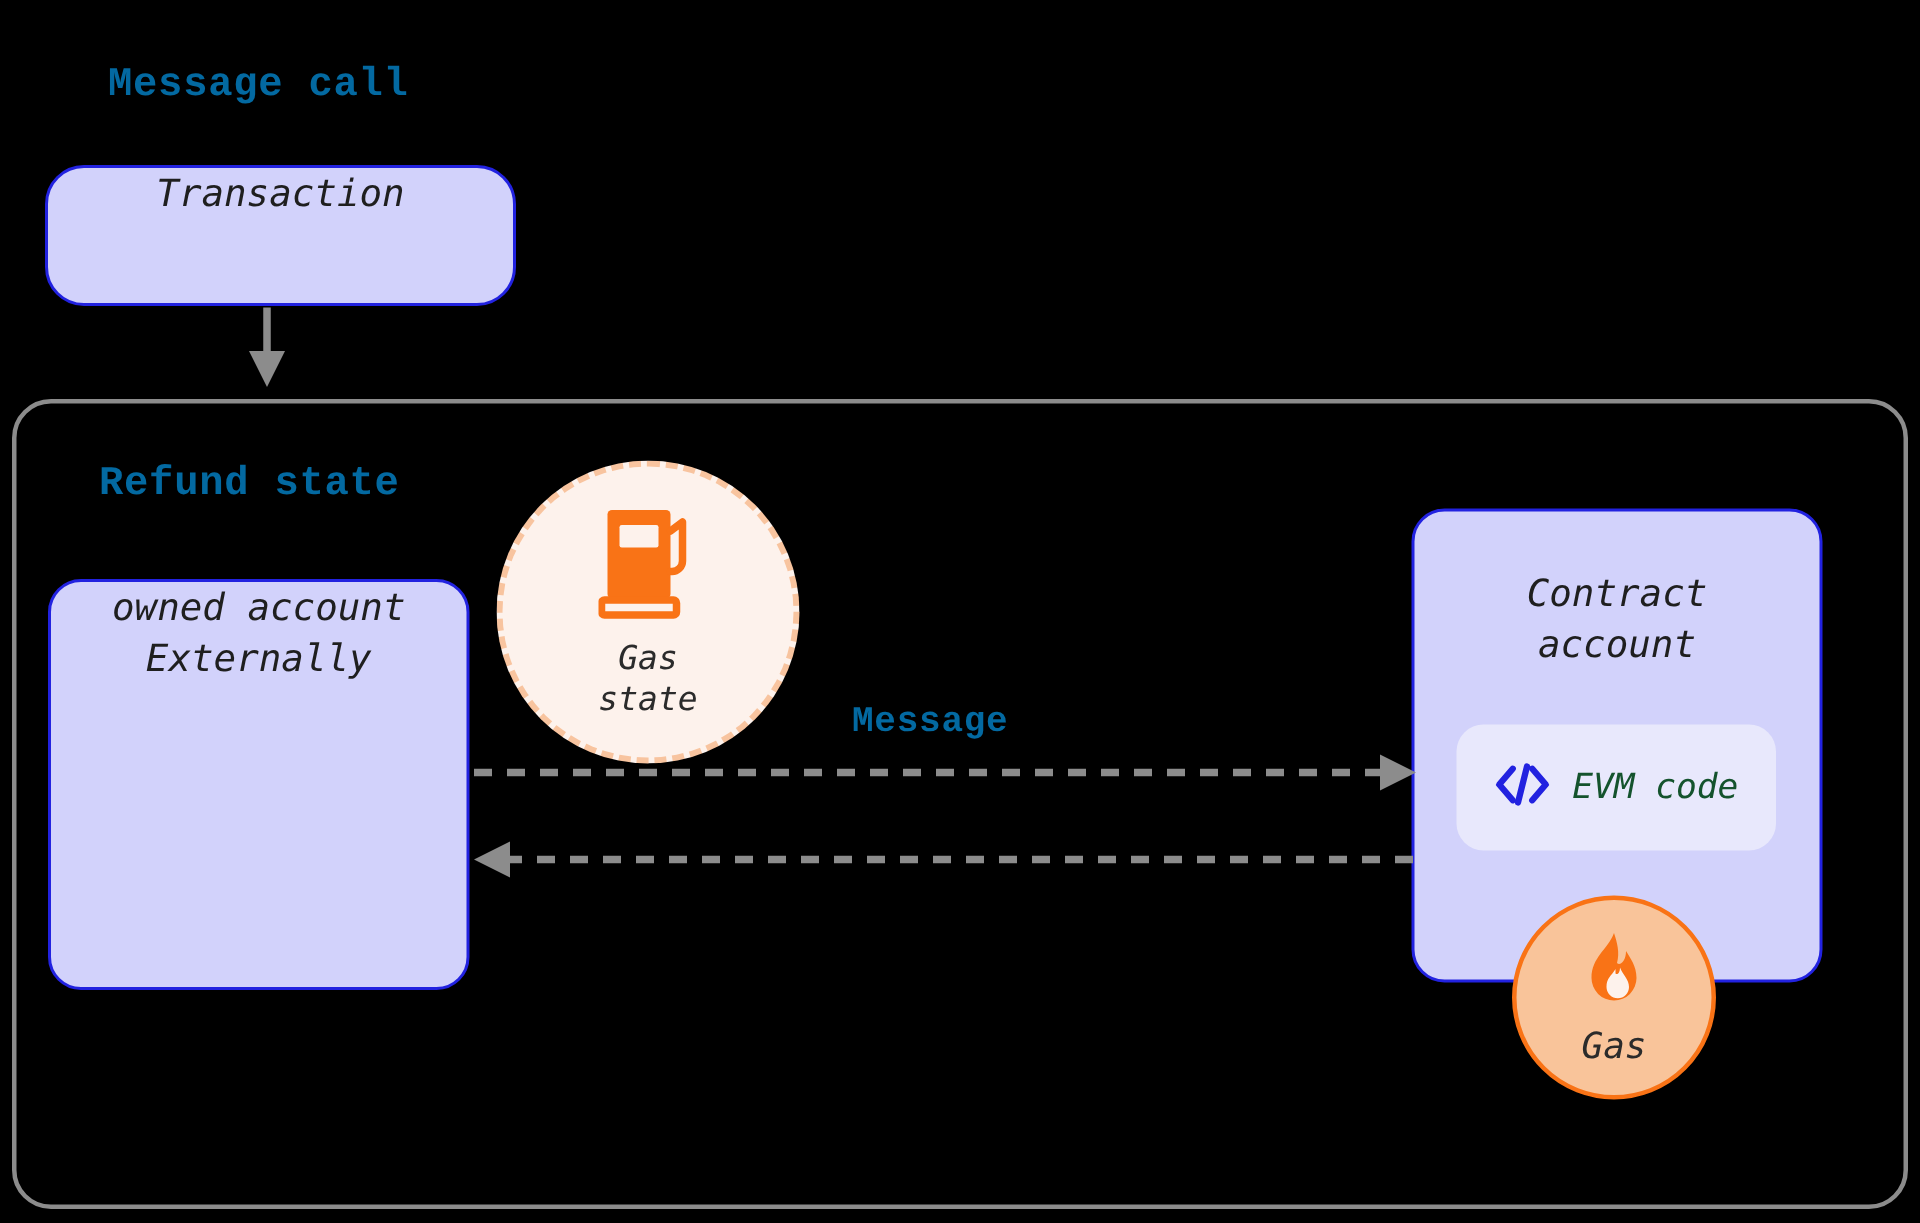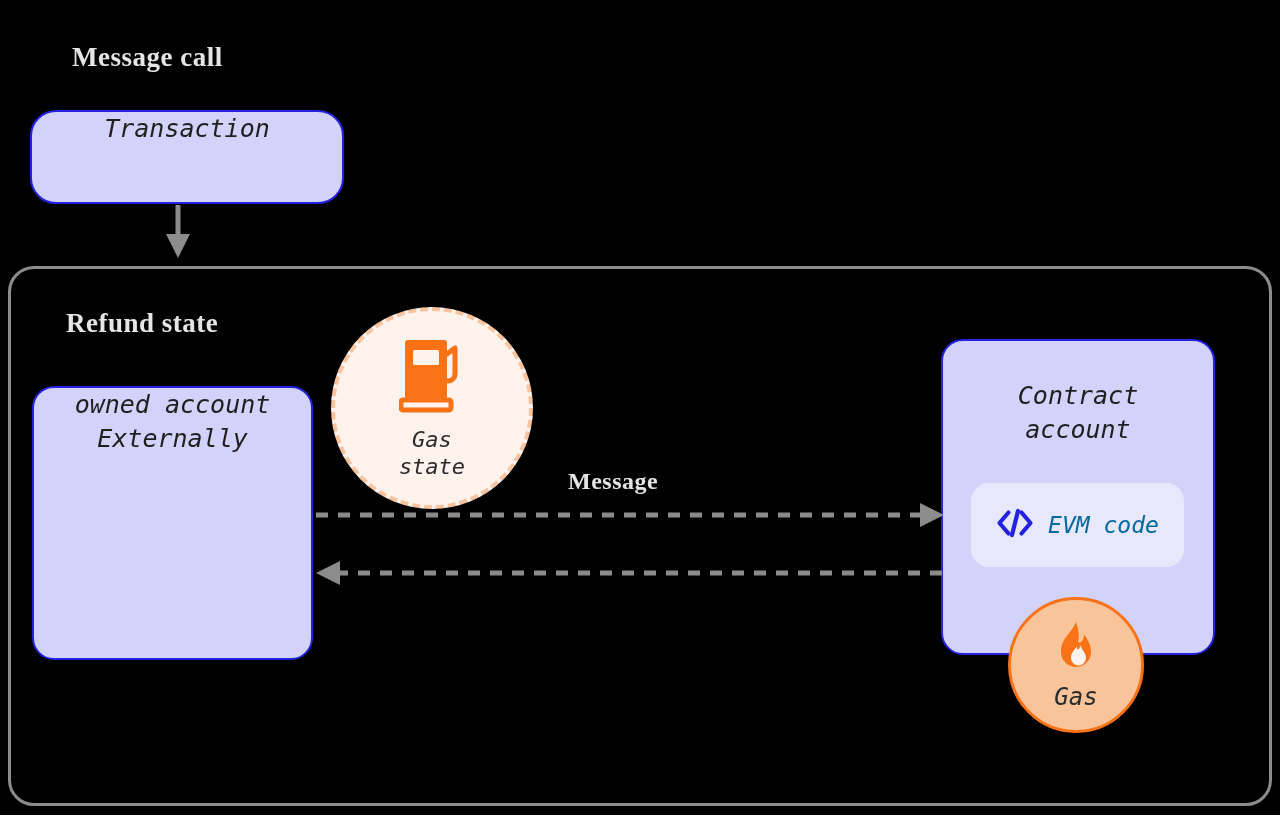--- a/index.html
+++ b/index.html
@@ -12,22 +12,22 @@
     width: 1280px;
     height: 815px;
     background: #000000;
     overflow: hidden;
     font-family: "DejaVu Sans Mono", "Liberation Mono", monospace;
   }
 
   
   .heading {
     position: absolute;
-    color: #e5e5e5;
-    font-family: Liberation Serif, serif;
+    color: #0369a1;
+    font-family: Liberation Mono, monospace;
     font-weight: bold;
     font-size: 27px;
     letter-spacing: 0.5px;
     white-space: pre;
   }
   #title-message-call { left: 72px; top: 42px; }
   #title-world-state  { left: 66px; top: 308px; }
   #label-message      { left: 568px; top: 468px; font-size: 24px; }
 
   
@@ -86,21 +86,21 @@
     left: 971px; top: 483px;
     width: 213px; height: 84px;
     background: #e8e8fc;
     border-radius: 18px;
     display: flex;
     align-items: center;
     justify-content: center;
     gap: 14px;
   }
   #evm-code-label {
-    color: #0369a1;
+    color: #14532d;
     font-family: "DejaVu Sans Mono", "Liberation Mono", monospace;
     font-style: italic;
     font-size: 23px;
     white-space: pre;
   }
 
   
   .dashed-circle {
     position: absolute;
     border-radius: 50%;

